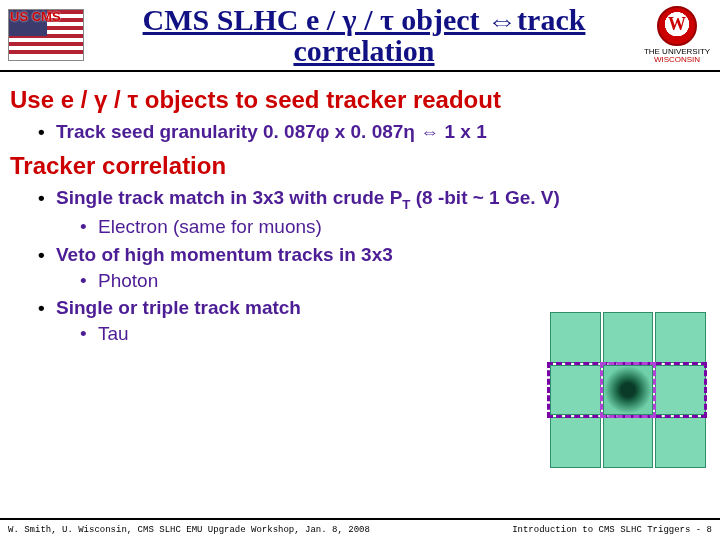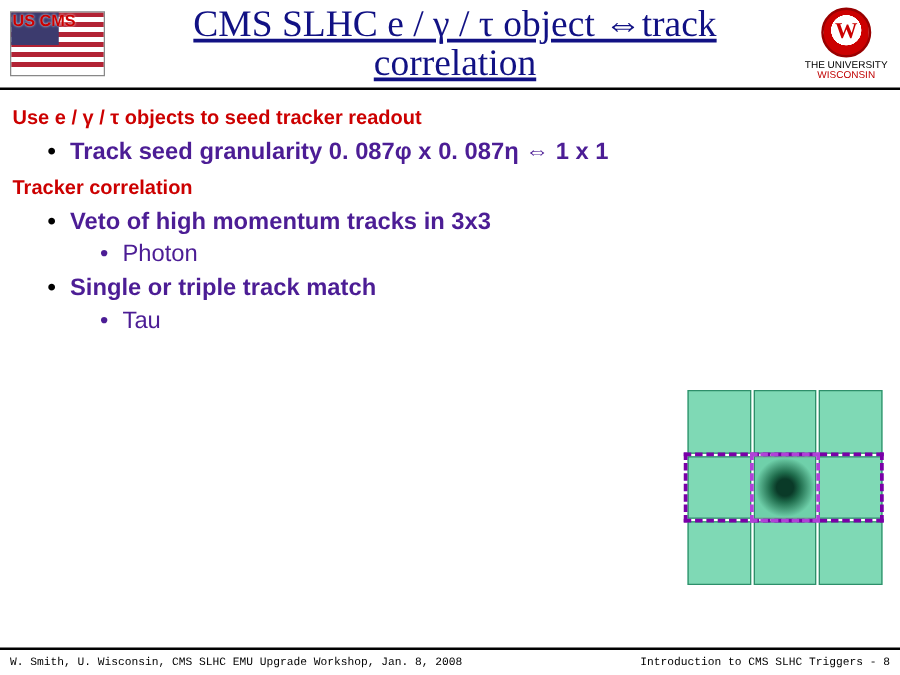--- a/index.html
+++ b/index.html
@@ -53,21 +53,21 @@
     text-shadow: 0 0 2px #fff;
     z-index:2;
   }
   .title-block {
     flex: 1;
     text-align: center;
   }
   .title {
     color: #111184;
     font-family: "Times New Roman", Times, serif;
-    font-weight: normal;
+    font-weight: bold;
     font-size: 30px;
     line-height: 1.05;
     text-decoration: underline;
   }
   .logo-right {
     width: 70px;
     height: 62px;
     margin-right: 8px;
     display:flex; flex-direction:column; align-items:center; justify-content:center;
   }
@@ -83,21 +83,21 @@
   }
   .wisc-text { font-size:8px; text-align:center; color:#000; line-height:1; margin-top:2px;}
   .wisc-text .w { color:#c00000; font-weight:normal; }
 
   .content {
     padding: 6px 10px 0 10px;
   }
   .h1 {
     color: #cc0000;
     font-weight: bold;
-    font-size: 16px;
+    font-size: 24px;
     margin: 8px 0 6px 0;
   }
   ul.bullets {
     list-style: none;
     margin-left: 28px;
   }
   ul.bullets > li {
     position: relative;
     font-weight: bold;
     font-size: 19px;
@@ -194,20 +194,26 @@
 <div class="content">
 
   <div class="h1">Use e / γ / τ objects to seed tracker readout</div>
   <ul class="bullets">
     <li>Track seed granularity 0. 087φ x 0. 087η ⇔ 1 x 1</li>
   </ul>
 
   <div class="h1">Tracker correlation</div>
   <ul class="bullets">
     <li>
+      <span>Single track match in 3x3 with crude P</span><span class="subT">T</span><span> (8 -bit ~ 1 Ge. V)</span>
+      <ul class="sub">
+        <li>Electron (same for muons)</li>
+      </ul>
+    </li>
+    <li>
       <span>Veto of high momentum tracks in 3x3</span>
       <ul class="sub">
         <li>Photon</li>
       </ul>
     </li>
     <li>
       <span>Single or triple track match</span>
       <ul class="sub">
         <li>Tau</li>
       </ul>

